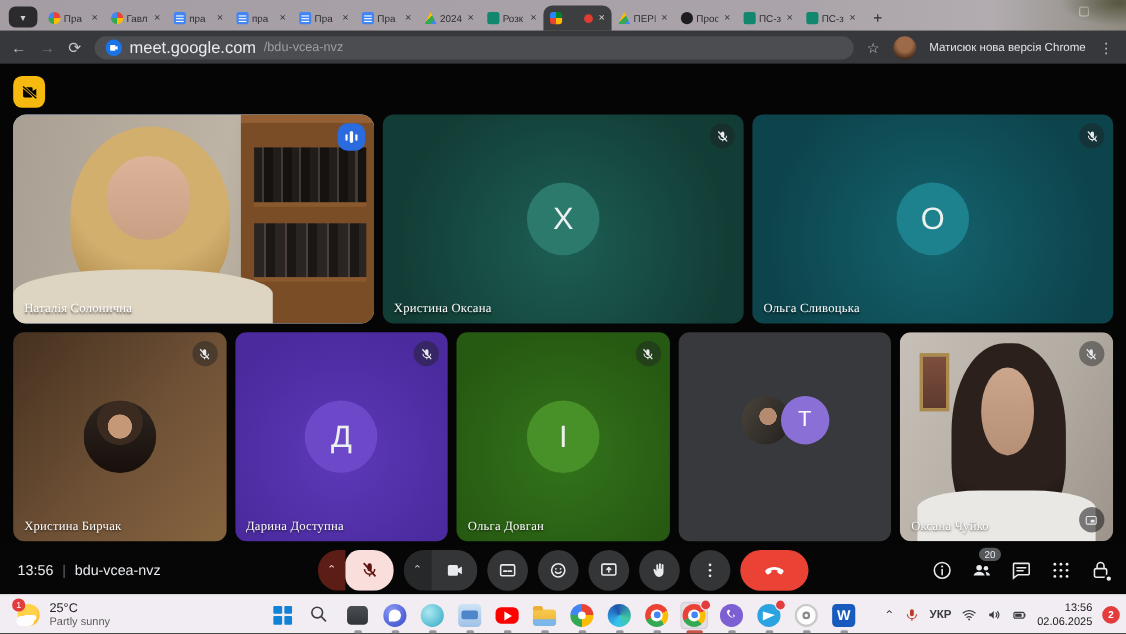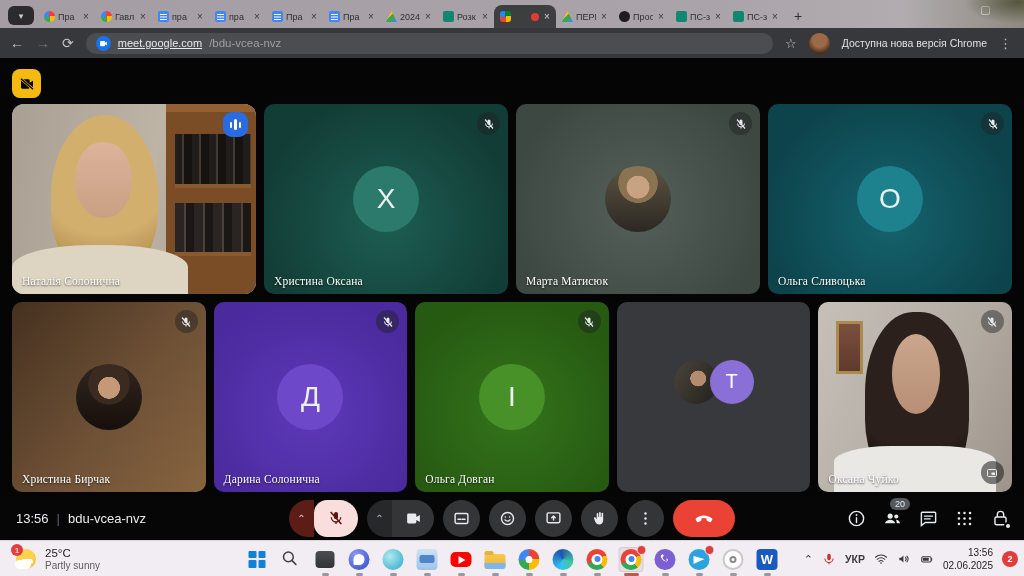--- a/index.html
+++ b/index.html
@@ -41,21 +41,21 @@
   
   .toolbar { position:absolute; top:28px; left:0; right:0; height:30px; background:#37383b;
     display:flex; align-items:center; gap:12px; padding:0 10px; }
   .navbtn { color:#c3c6c9; font-size:14px; line-height:1; }
   .navbtn.dim { color:#77797c; }
   .urlpill { flex:1; height:21px; border-radius:11px; background:#4b4d50; display:flex;
     align-items:center; gap:7px; padding:0 10px; }
   .camchip { width:15px; height:15px; border-radius:50%; background:#1a73e8; display:flex;
     align-items:center; justify-content:center; }
   .camchip svg { width:9px; height:9px; fill:#fff; }
-  .urlhost { color:#e8eaed; font-size:11px;text-decoration:underline; }
+  .urlhost { color:#e8eaed; font-size:15px; }
   .urlpath { color:#9aa0a6; font-size:11.5px; }
   .star { color:#c3c6c9; font-size:13px; }
   .avatar { width:21px; height:21px; border-radius:50%;
     background:radial-gradient(circle at 50% 35%, #9c6a48 0 40%, #4a2d1c 75%, #2a170e); }
   .updatetext { color:#dfe1e4; font-size:10.5px; white-space:nowrap; }
   .menu3 { color:#c3c6c9; font-size:13px; padding-right:2px; }
 
   
   .page { position:absolute; top:58px; left:0; right:0; bottom:36px; background:#050505; }
   .camalert { position:absolute; top:11px; left:12px; width:29px; height:29px; border-radius:8px;
@@ -337,21 +337,21 @@
       <span class="camchip">
         <svg viewBox="0 0 24 24">
             <path d="M3 7a2 2 0 0 1 2-2h9a2 2 0 0 1 2 2v10a2 2 0 0 1-2 2H5a2 2 0 0 1-2-2zM16 10l5-3v10l-5-3z"></path>
           </svg>
       </span>
       <span class="urlhost">meet.google.com</span>
         <span class="urlpath">/bdu-vcea-nvz</span>
     </div>
     <span class="star">☆</span>
     <span class="avatar"></span>
-    <span class="updatetext">Доступна нова версія Chrome</span>
+    <span class="updatetext">Матисюк нова версія Chrome</span>
     <span class="menu3">⋮</span>
   </div>
 
   <div class="page">
 
     <div class="camalert">
       <svg viewBox="0 0 24 24" stroke-width="2" fill="none">
         <path d="M3 7a2 2 0 0 1 2-2h9a2 2 0 0 1 2 2v10a2 2 0 0 1-2 2H5a2 2 0 0 1-2-2zM16 10l5-3v10l-5-3z" fill="currentColor" stroke="none"></path>
         <line x1="3" y1="4" x2="21" y2="20" stroke="#f5b90f" stroke-width="4"></line>
         <line x1="3" y1="4" x2="21" y2="20" stroke="currentColor"></line>
@@ -377,32 +377,20 @@
         <div class="lettercircle">Х</div>
         <div class="micbadge">
           <svg viewBox="0 0 24 24" stroke-width="2">
               <rect x="9" y="3" width="6" height="11" rx="3" stroke="none"></rect>
               <path d="M5 11a7 7 0 0 0 14 0" fill="none"></path>
               <line x1="12" y1="18" x2="12" y2="21"></line>
               <line x1="4" y1="3" x2="20" y2="21" stroke-width="2.4"></line>
             </svg>
         </div>
         <div class="pname">Христина Оксана</div>
-      </div>
-      <div class="tile t-matysiuk">
-        <div class="photocircle ph-marta"></div>
-        <div class="micbadge">
-          <svg viewBox="0 0 24 24" stroke-width="2">
-              <rect x="9" y="3" width="6" height="11" rx="3" stroke="none"></rect>
-              <path d="M5 11a7 7 0 0 0 14 0" fill="none"></path>
-              <line x1="12" y1="18" x2="12" y2="21"></line>
-              <line x1="4" y1="3" x2="20" y2="21" stroke-width="2.4"></line>
-            </svg>
-        </div>
-        <div class="pname">Марта Матисюк</div>
       </div>
       <div class="tile t-slyvotska">
         <div class="lettercircle">О</div>
         <div class="micbadge">
           <svg viewBox="0 0 24 24" stroke-width="2">
               <rect x="9" y="3" width="6" height="11" rx="3" stroke="none"></rect>
               <path d="M5 11a7 7 0 0 0 14 0" fill="none"></path>
               <line x1="12" y1="18" x2="12" y2="21"></line>
               <line x1="4" y1="3" x2="20" y2="21" stroke-width="2.4"></line>
             </svg>
@@ -427,21 +415,21 @@
       <div class="tile t-natalchuk">
         <div class="lettercircle">Д</div>
         <div class="micbadge">
           <svg viewBox="0 0 24 24" stroke-width="2">
               <rect x="9" y="3" width="6" height="11" rx="3" stroke="none"></rect>
               <path d="M5 11a7 7 0 0 0 14 0" fill="none"></path>
               <line x1="12" y1="18" x2="12" y2="21"></line>
               <line x1="4" y1="3" x2="20" y2="21" stroke-width="2.4"></line>
             </svg>
         </div>
-        <div class="pname">Дарина Солонична</div>
+        <div class="pname">Дарина Доступна</div>
       </div>
       <div class="tile t-dovhan">
         <div class="lettercircle">І</div>
         <div class="micbadge">
           <svg viewBox="0 0 24 24" stroke-width="2">
               <rect x="9" y="3" width="6" height="11" rx="3" stroke="none"></rect>
               <path d="M5 11a7 7 0 0 0 14 0" fill="none"></path>
               <line x1="12" y1="18" x2="12" y2="21"></line>
               <line x1="4" y1="3" x2="20" y2="21" stroke-width="2.4"></line>
             </svg>

